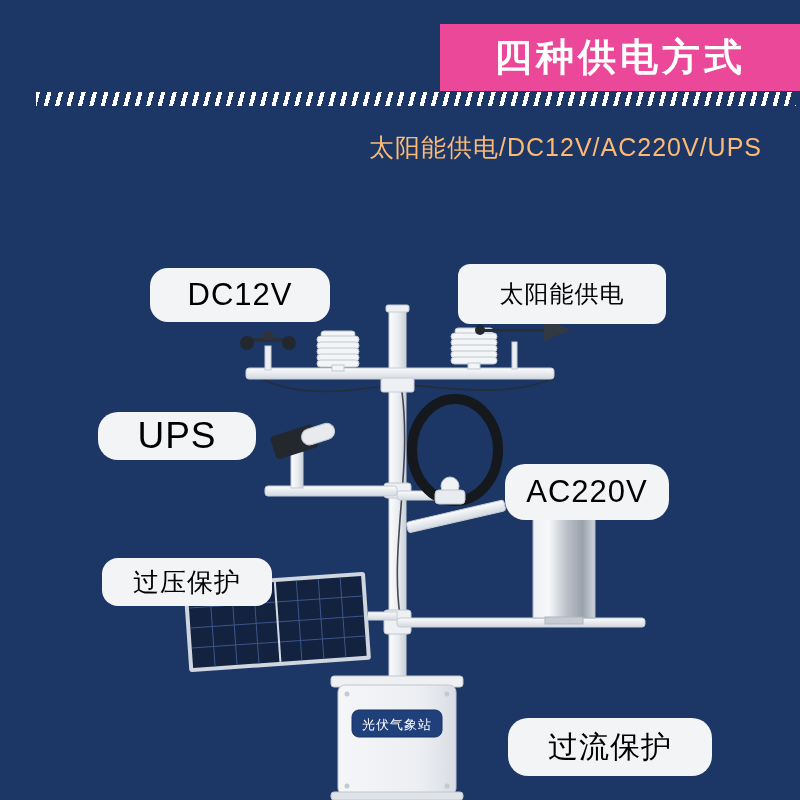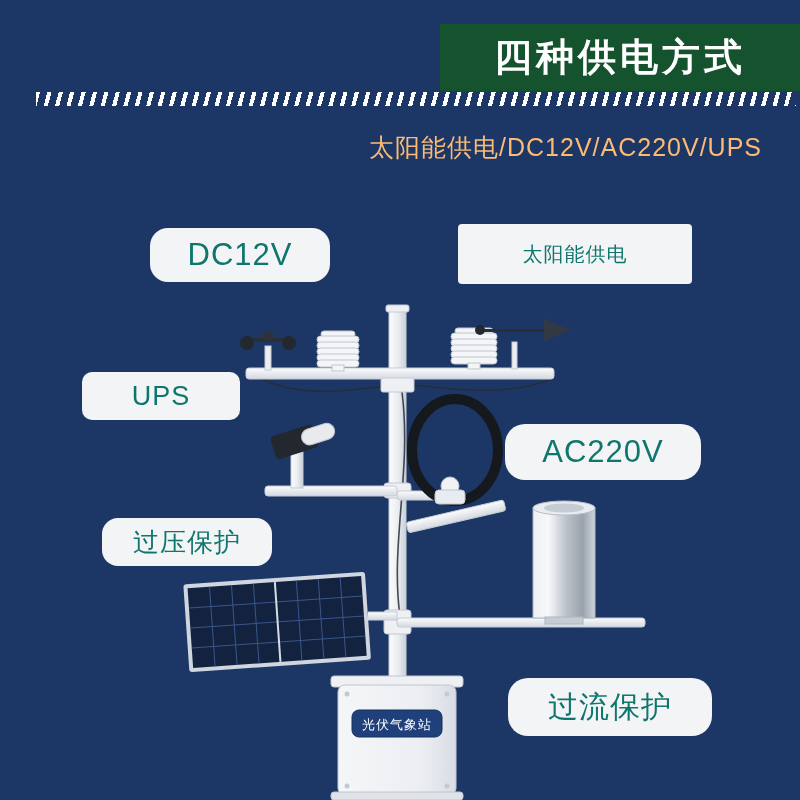--- a/index.html
+++ b/index.html
@@ -5,40 +5,40 @@
   html,body{margin:0;padding:0;background:#1c3766;}
   .page{position:relative;width:800px;height:800px;background:#1c3766;overflow:hidden;
         font-family:"Liberation Sans",sans-serif;}
 
   
   .logo{position:absolute;left:44px;top:26px;display:flex;align-items:center;gap:10px;z-index:3;}
   .logo-icon{width:56px;height:56px;display:block;}
   .brand-cn{font-size:22px;font-weight:bold;color:#ffffff;letter-spacing:7px;line-height:1.1;}
   .brand-en{font-size:8px;color:rgba(255,255,255,.85);letter-spacing:2.4px;margin-top:4px;}
 
-  .banner{position:absolute;left:440px;top:24px;width:360px;height:67px;background:#14532d;
+  .banner{position:absolute;left:440px;top:24px;width:360px;height:67px;background:#ec4899;
           display:flex;align-items:center;justify-content:center;z-index:3;}
   .banner-title{font-size:38px;font-weight:bold;color:#ffffff;letter-spacing:4px;}
 
   .hatch{position:absolute;left:36px;top:92px;width:760px;height:14px;z-index:2;
          background:repeating-linear-gradient(105deg,#ffffff 0 4px,transparent 4px 11px);}
 
   .subtitle{position:absolute;top:131px;right:38px;font-size:25px;color:#fdba74;
             letter-spacing:1px;z-index:3;}
 
   
   .station{position:absolute;left:0;top:0;width:800px;height:800px;z-index:1;}
 
   
-  .badge{position:absolute;background:#f3f4f6;color:#0f766e;display:flex;align-items:center;
-         justify-content:center;border-radius:18px;font-weight:500;z-index:4;letter-spacing:1px;}
+  .badge{position:absolute;background:#f3f4f6;color:#000000;display:flex;align-items:center;
+         justify-content:center;border-radius:18px;font-weight:500;z-index:4;letter-spacing:1px;margin-top:40px;}
   .badge-dc12v{left:150px;top:228px;width:180px;height:54px;font-size:31px;}
-  .badge-solar{left:458px;top:224px;width:234px;height:60px;font-size:20px;border-radius:4px;}
-  .badge-ups{left:82px;top:372px;width:158px;height:48px;font-size:27px;border-radius:10px;}
-  .badge-ac220v{left:505px;top:424px;width:196px;height:56px;font-size:31px;border-radius:20px;}
+  .badge-solar{left:458px;top:224px;width:208px;height:60px;font-size:24px;border-radius:12px;}
+  .badge-ups{left:98px;top:372px;width:158px;height:48px;font-size:37px;border-radius:20px;}
+  .badge-ac220v{left:505px;top:424px;width:164px;height:56px;font-size:31px;border-radius:20px;}
   .badge-ov{left:102px;top:518px;width:170px;height:48px;font-size:26px;border-radius:16px;}
   .badge-oc{left:508px;top:678px;width:204px;height:58px;font-size:30px;border-radius:20px;}
 </style>
 </head>
 <body>
 
 <div class="page">
 
 
   <div class="banner">

